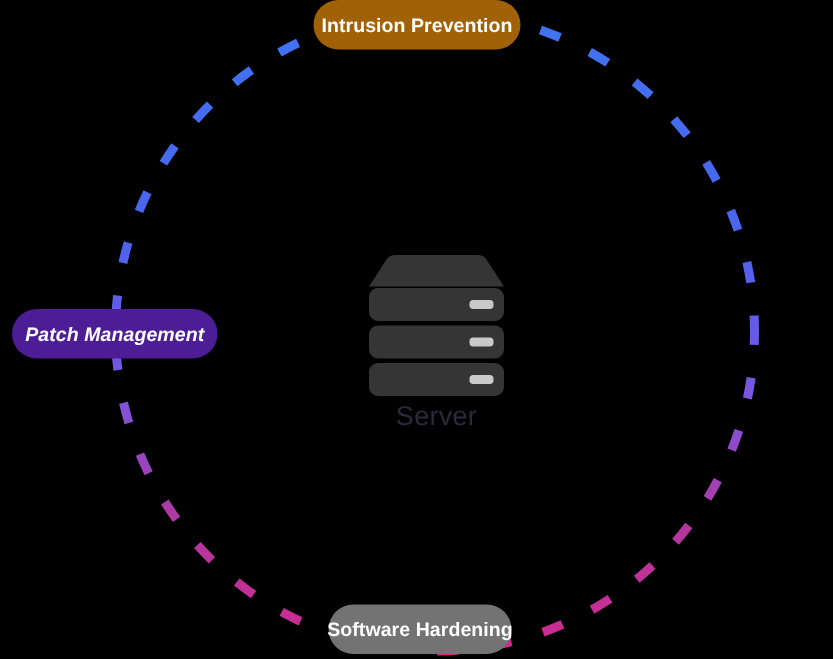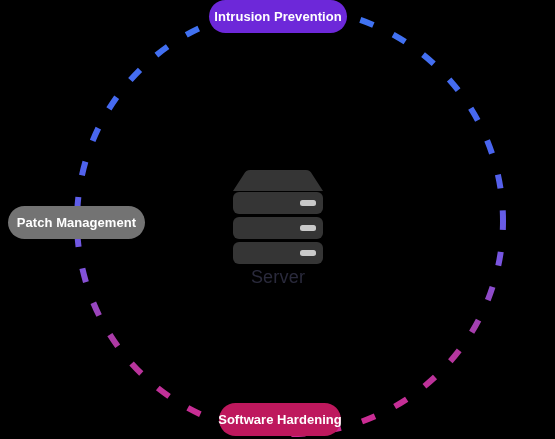--- a/index.html
+++ b/index.html
@@ -23,21 +23,21 @@
   #ring-svg {
     position: absolute;
     left: 0;
     top: 0;
     width: 555px;
     height: 439px;
   }
   
   #server-group {
     position: absolute;
-    left: 228px;
+    left: 241px;
     top: 170px;
     width: 100px;
     height: 122px;
   }
   #server-icon-svg {
     display: block;
     width: 100px;
     height: 95px;
   }
   #server-caption {
@@ -118,26 +118,26 @@
 
       <rect x="5" y="47" width="90" height="22" rx="6" fill="#353535"></rect>
       <rect x="72" y="55" width="16" height="6" rx="2.5" fill="#c9c9c9"></rect>
 
       <rect x="5" y="72" width="90" height="22" rx="6" fill="#353535"></rect>
       <rect x="72" y="80" width="16" height="6" rx="2.5" fill="#c9c9c9"></rect>
     </svg>
     <div id="server-caption" style="color: rgb(42, 42, 60);">Server</div>
   </div>
 
-  <div class="node-pill" id="node-intrusion-prevention" style="background: #6d28d9; color: rgb(255, 255, 255);">
+  <div class="node-pill" id="node-intrusion-prevention" style="background: #a16207; color: rgb(255, 255, 255);">
     <span>Intrusion Prevention</span>
   </div>
 
 
-  <div class="node-pill" id="node-software-hardening" style="background: #be185d; color: rgb(255, 255, 255); text-align: center;">
+  <div class="node-pill" id="node-software-hardening" style="background: #737373; color: rgb(255, 255, 255); text-align: center;">
     <span>Software Hardening</span>
   </div>
 
-  <div class="node-pill" id="node-patch-management" style="background: #737373; color: rgb(255, 255, 255);">
+  <div class="node-pill" id="node-patch-management" style="background: #4c1d95; color: rgb(255, 255, 255); font-style: italic;">
     <span>Patch Management</span>
   </div>
 
 </div>
 
 </body></html>

